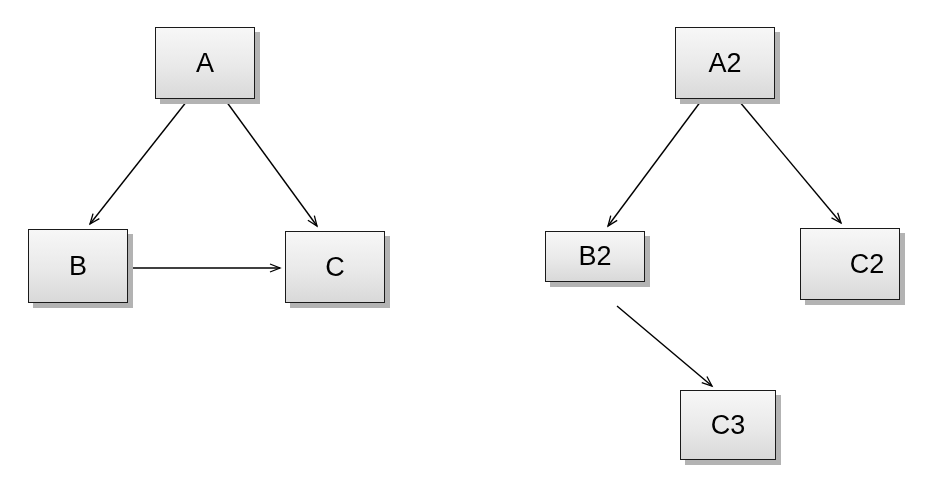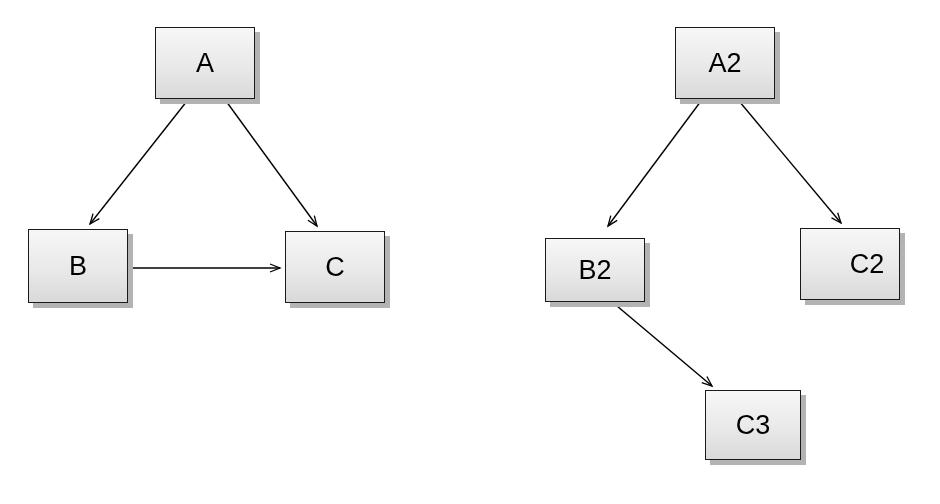--- a/index.html
+++ b/index.html
@@ -33,23 +33,23 @@
     box-shadow: 5px 5px 0 0 #b3b3b3;
     font-size: 27px;
     color: #000000;
     box-sizing: border-box;
     user-select: none;
   }
   .node-A  { left: 155px; top: 27px;  width: 100px; height: 72px; }
   .node-B  { left: 28px;  top: 229px; width: 100px; height: 74px; }
   .node-C  { left: 285px; top: 231px; width: 100px; height: 72px; }
   .node-A2 { left: 668px; top: 27px;  width: 100px; height: 72px; margin-left: 7px; }
-  .node-B2 { left: 545px; top: 238px; width: 100px; height: 64px; }
+  .node-B2 { left: 545px; top: 231px; width: 100px; height: 51px; }
   .node-C2 { left: 800px; top: 228px; width: 100px; height: 72px; padding-left: 34px; }
-  .node-C3 { left: 680px; top: 390px; width: 96px;  height: 70px; margin-left: 25px; }
+  .node-C3 { left: 680px; top: 390px; width: 96px;  height: 70px; }
   .edge {
     stroke: #000000;
     stroke-width: 1.4;
     fill: none;
   }
 </style>
 </head>
 <body>
 
 <div class="canvas">

